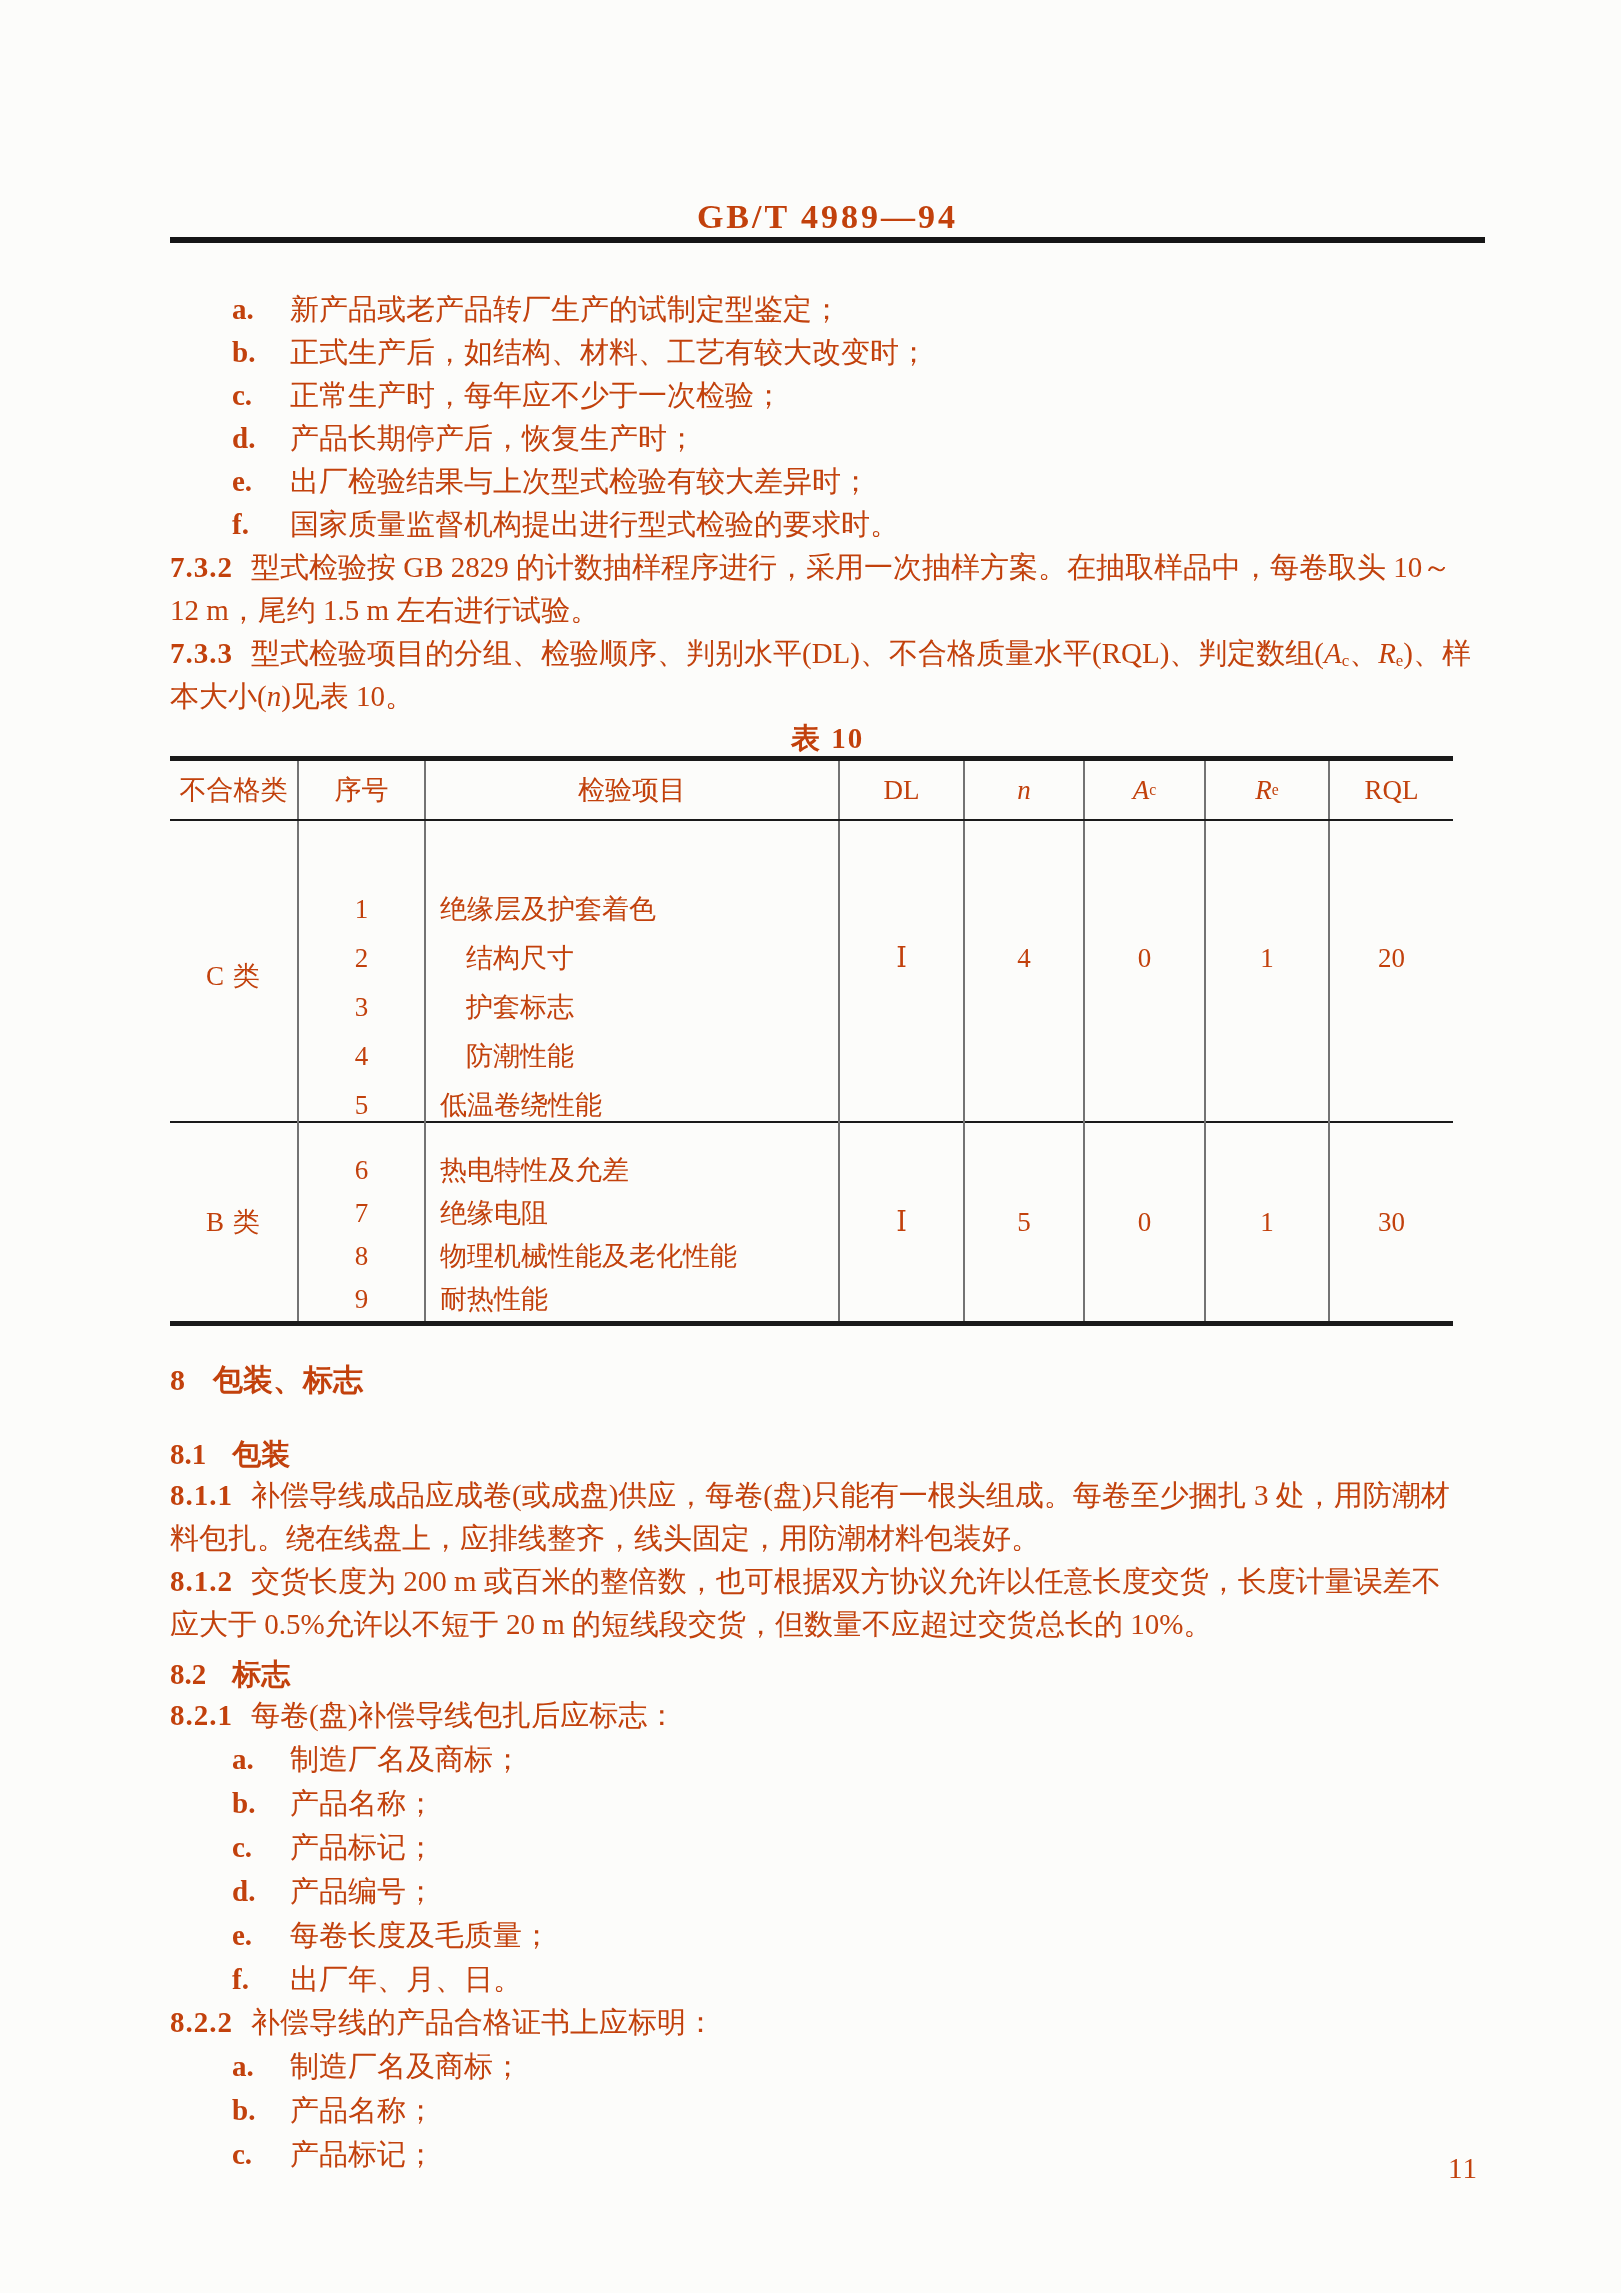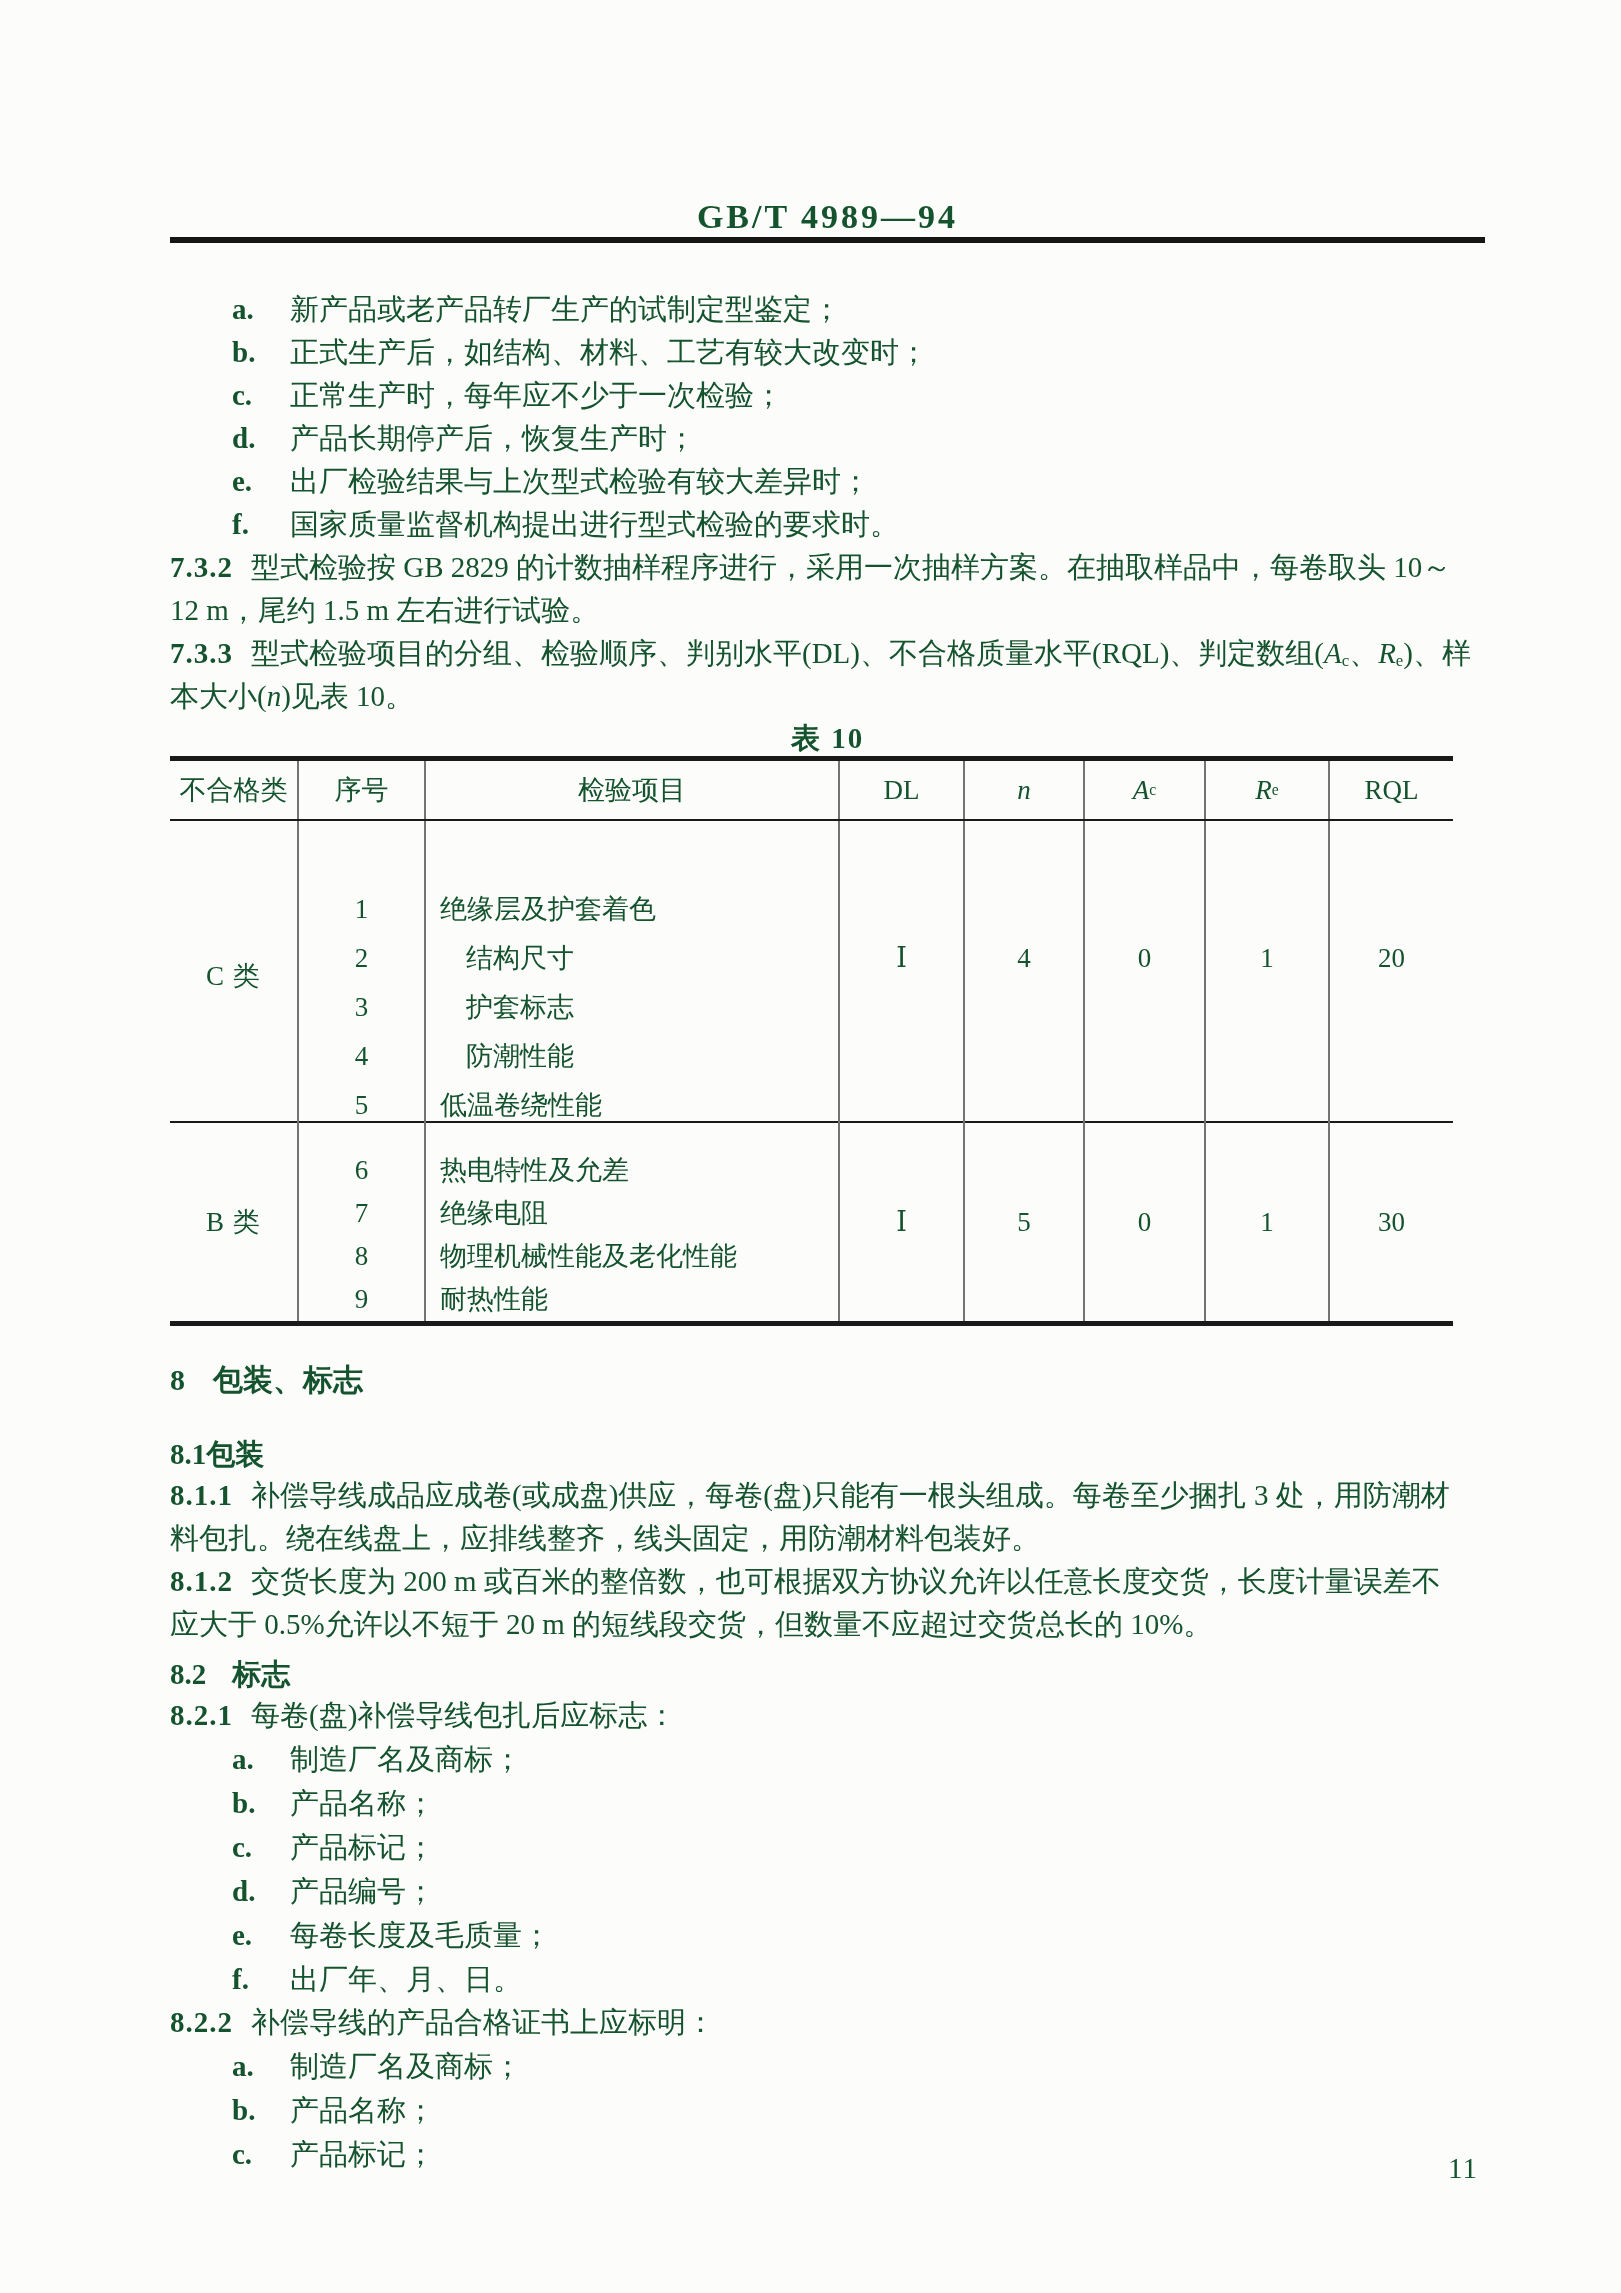--- a/index.html
+++ b/index.html
@@ -1,18 +1,18 @@
 <!DOCTYPE html>
 <html><head>
 <meta charset="utf-8">
 <style>
   html,body { margin:0; padding:0; background:#e8e8e8; }
   .page {
     position:relative; width:1621px; height:2293px; margin:0 auto;
-    background:#fcfcfa; color:#14532d; overflow:hidden;
+    background:#fcfcfa; color:#c2410c; overflow:hidden;
     font-family:"Liberation Serif","DejaVu Serif",serif;
     font-size:29px;
   }
   .content { position:absolute; left:170px; top:0; width:1315px; }
 
   .doc-title { margin-top:197px; height:40px; line-height:40px; text-align:center;
                font-size:34px; font-weight:bold; letter-spacing:3px; }
   .head-rule { height:6px; background:#161616; }
 
   .toplist { margin-top:45px; }
@@ -44,21 +44,21 @@
   .bstack .r { line-height:43px; height:43px; }
   .numcol .r { text-align:center; }
   .itemcol .r { padding-left:14px; white-space:nowrap; }
   .itemcol .r.ind { padding-left:40px; }
   .cval { padding-top:113px; line-height:49px; text-align:center; }
   .bval { display:flex; align-items:center; justify-content:center; }
 
   .h8  { margin-top:34px; height:40px; line-height:40px; font-weight:bold; font-size:30px; }
   .h8 .hn { margin-right:28px; }
   .h81 { margin-top:34px; height:40px; line-height:40px; font-weight:bold; }
-  .h81 .hn { }
+  .h81 .hn { margin-right:26px; }
   .p811 { }
   .h82 { margin-top:8px; height:40px; line-height:40px; font-weight:bold; }
   .h82 .hn { margin-right:26px; }
   .sublist .li { line-height:44px; height:44px; }
 
   .pageno { position:absolute; left:1448px; top:2152px; font-size:29px; letter-spacing:1px; }
 </style>
 </head>
 <body>
 

